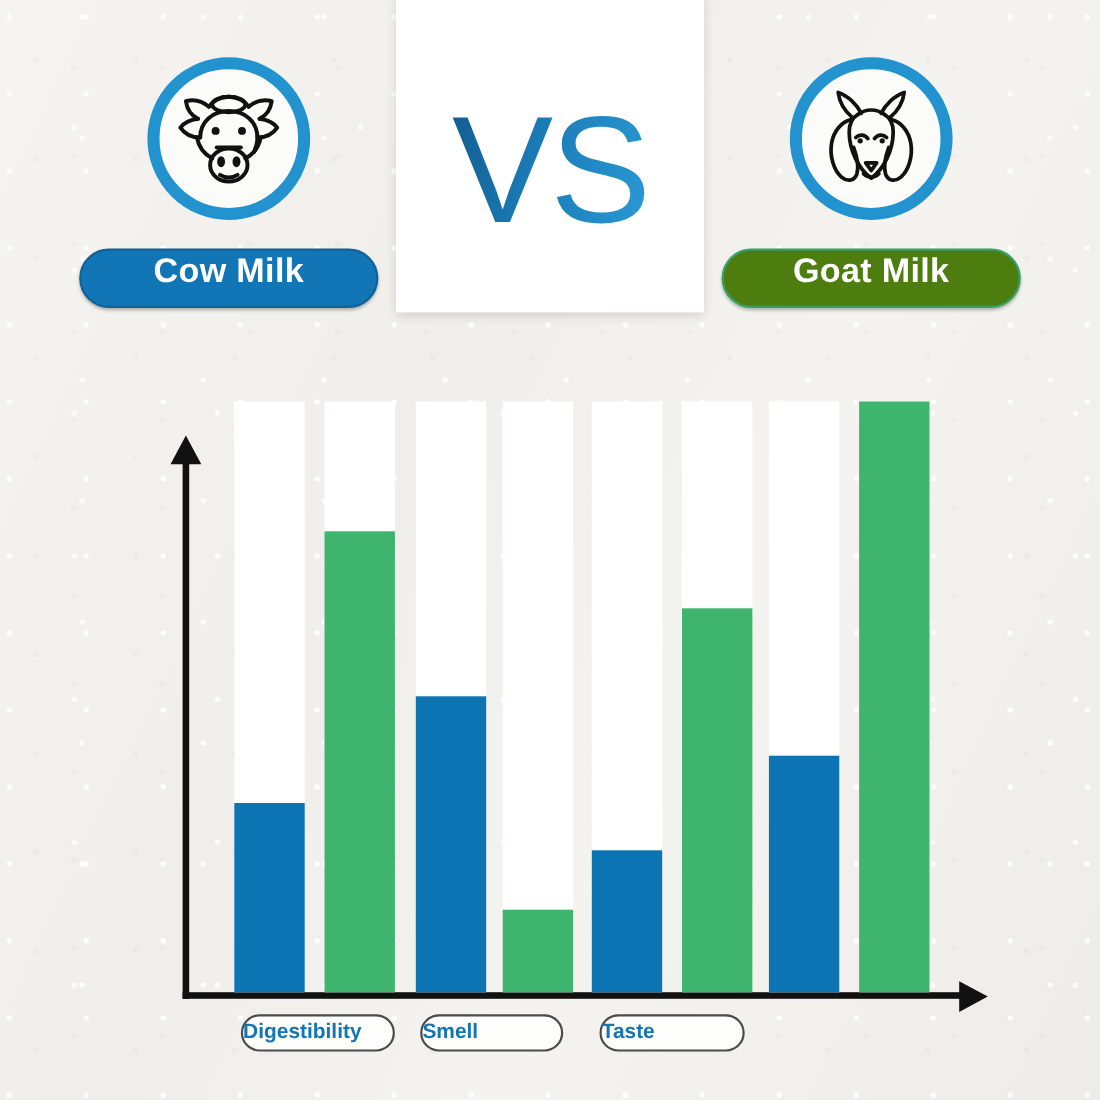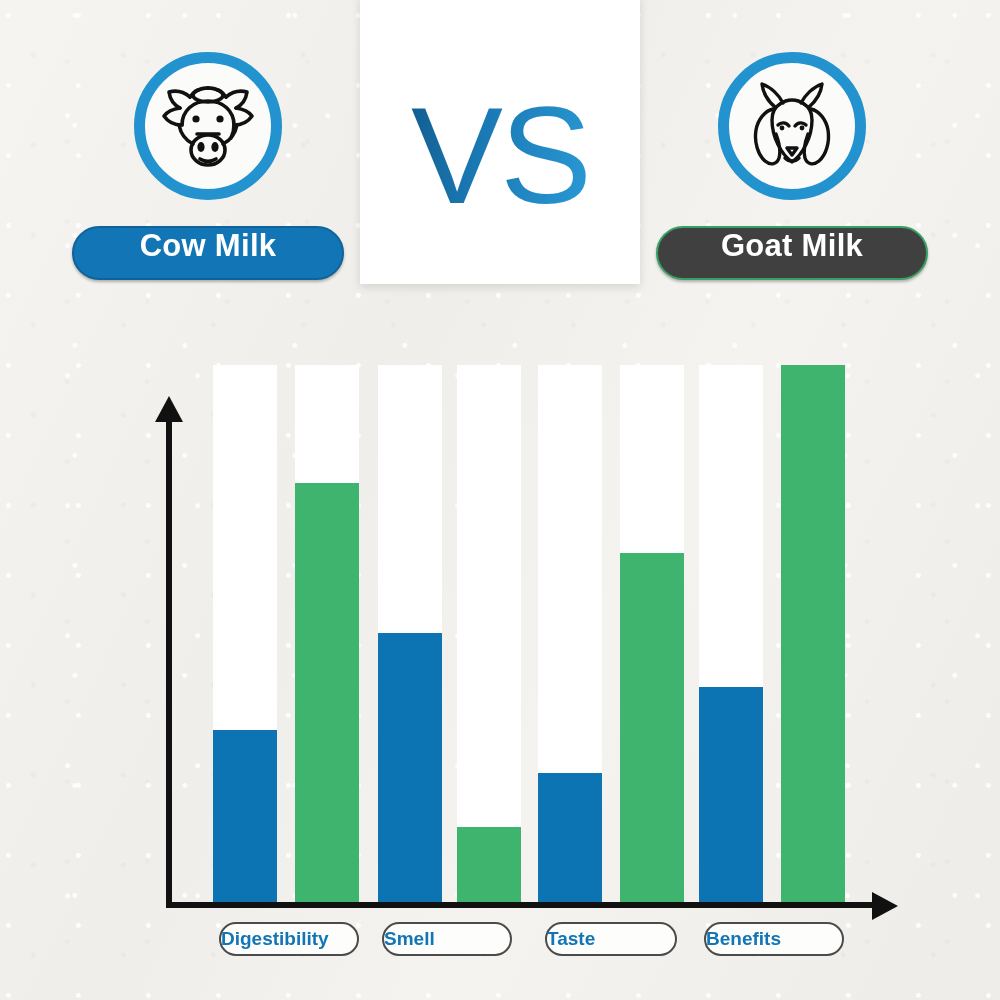--- a/index.html
+++ b/index.html
@@ -50,21 +50,21 @@
     border-radius: 27px;
     display: flex; align-items: flex-start; justify-content: center;
     color: #ffffff;
     font-size: 31px;
     font-weight: bold;
     letter-spacing: 0.3px;
     box-shadow: 0 2px 3px rgba(0,0,0,0.28);
     box-sizing: border-box;
   }
   #cow-pill  { background: #1275b5; border: 2px solid #0f6399; }
-  #goat-pill { background: #404040; border: 2px solid #37a163; }
+  #goat-pill { background: #4d7c0f; border: 2px solid #37a163; }
 
   
   #vs-card {
     position: absolute;
     left: 360px; top: -6px;
     width: 280px; height: 290px;
     background: #ffffff;
     box-shadow: 0 3px 9px rgba(0,0,0,0.12);
     display: flex; align-items: center; justify-content: center;
   }
@@ -262,17 +262,14 @@
   <div id="category-labels">
     <div class="cat-pill" style="left:219px; width:140px;">
       <span>Digestibility</span>
     </div>
     <div class="cat-pill" style="left:382px; width:130px;">
       <span>Smell</span>
     </div>
     <div class="cat-pill" style="left:545px; width:132px;">
       <span>Taste</span>
     </div>
-    <div class="cat-pill" style="left:704px; width:140px;">
-      <span>Benefits</span>
-    </div>
   </div>
 </div>
 
 </body></html>

